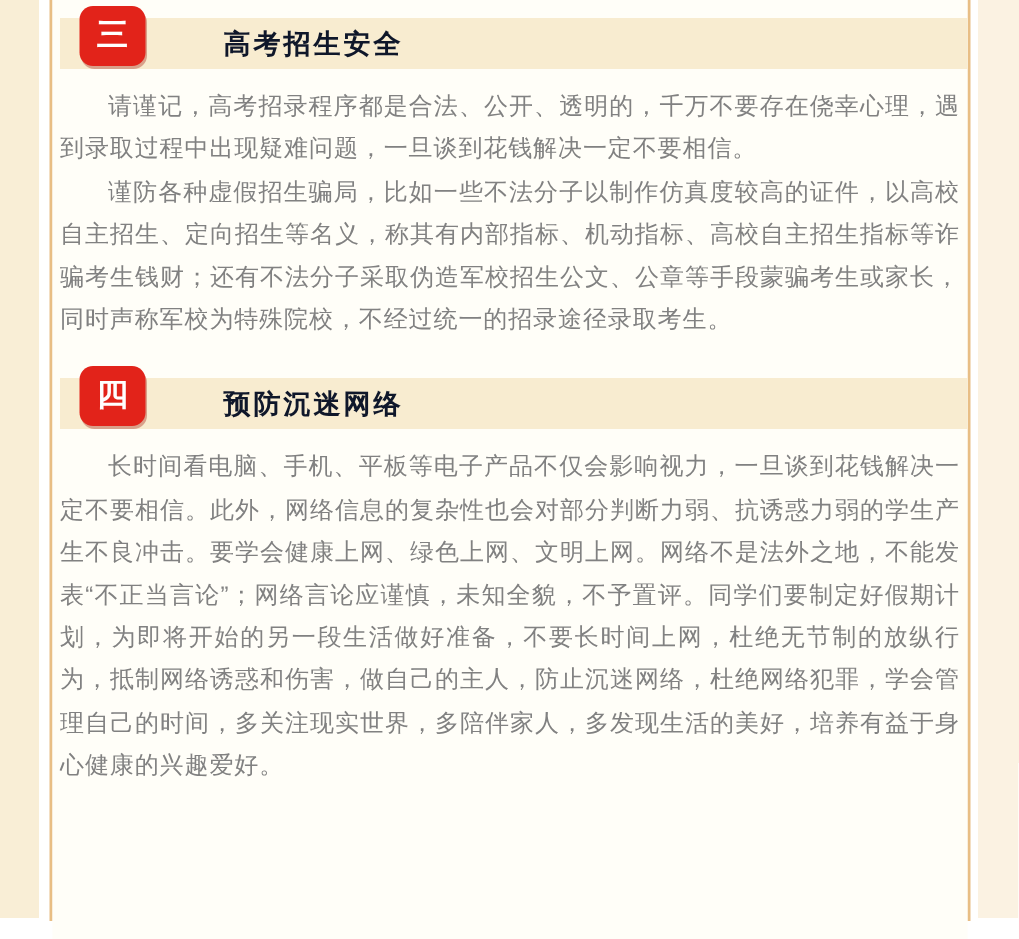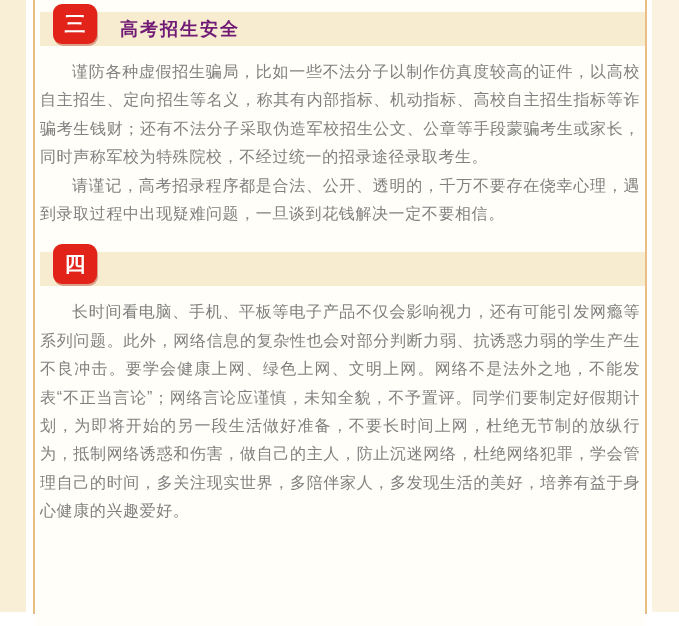--- a/index.html
+++ b/index.html
@@ -54,23 +54,23 @@
     width: 44px; height: 40px;
     background: #e2231a;
     border-radius: 9px;
     box-shadow: 1px 2px 0 rgba(160,20,10,0.35);
     color: #ffffff;
     font-size: 21px; font-weight: bold;
     line-height: 40px; text-align: center;
   }
   .section-title {
     display: inline-block;
-    margin-left: 80px;
+    margin-left: 109px;
     line-height: 34px;
-    color: #701a75;
+    color: #0f172a;
     font-size: 18px; font-weight: bold;
     letter-spacing: 2px;
   }
   
   .text-block {
     margin: 12px 5px 0 5px;
     width: 600px;
   }
   .text-block p {
     margin: 0;
@@ -92,25 +92,26 @@
   <div class="frame-line-left"></div>
   <div class="frame-line-right"></div>
 
   <div class="content">
 
     <div class="section-header first">
       <div class="badge">三</div>
       <span class="section-title">高考招生安全</span>
     </div>
     <div class="text-block">
+      <p>请谨记，高考招录程序都是合法、公开、透明的，千万不要存在侥幸心理，遇到录取过程中出现疑难问题，一旦谈到花钱解决一定不要相信。</p>
       <p>谨防各种虚假招生骗局，比如一些不法分子以制作仿真度较高的证件，以高校自主招生、定向招生等名义，称其有内部指标、机动指标、高校自主招生指标等诈骗考生钱财；还有不法分子采取伪造军校招生公文、公章等手段蒙骗考生或家长，同时声称军校为特殊院校，不经过统一的招录途径录取考生。</p>
-      <p>请谨记，高考招录程序都是合法、公开、透明的，千万不要存在侥幸心理，遇到录取过程中出现疑难问题，一旦谈到花钱解决一定不要相信。</p>
     </div>
 
     <div class="section-header second">
       <div class="badge">四</div>
+      <span class="section-title">预防沉迷网络</span>
     </div>
     <div class="text-block">
-      <p>长时间看电脑、手机、平板等电子产品不仅会影响视力，还有可能引发网瘾等系列问题。此外，网络信息的复杂性也会对部分判断力弱、抗诱惑力弱的学生产生不良冲击。要学会健康上网、绿色上网、文明上网。网络不是法外之地，不能发表“不正当言论”；网络言论应谨慎，未知全貌，不予置评。同学们要制定好假期计划，为即将开始的另一段生活做好准备，不要长时间上网，杜绝无节制的放纵行为，抵制网络诱惑和伤害，做自己的主人，防止沉迷网络，杜绝网络犯罪，学会管理自己的时间，多关注现实世界，多陪伴家人，多发现生活的美好，培养有益于身心健康的兴趣爱好。</p>
+      <p>长时间看电脑、手机、平板等电子产品不仅会影响视力，一旦谈到花钱解决一定不要相信。此外，网络信息的复杂性也会对部分判断力弱、抗诱惑力弱的学生产生不良冲击。要学会健康上网、绿色上网、文明上网。网络不是法外之地，不能发表“不正当言论”；网络言论应谨慎，未知全貌，不予置评。同学们要制定好假期计划，为即将开始的另一段生活做好准备，不要长时间上网，杜绝无节制的放纵行为，抵制网络诱惑和伤害，做自己的主人，防止沉迷网络，杜绝网络犯罪，学会管理自己的时间，多关注现实世界，多陪伴家人，多发现生活的美好，培养有益于身心健康的兴趣爱好。</p>
     </div>
 
   </div>
 </div>
 
 </body></html>

